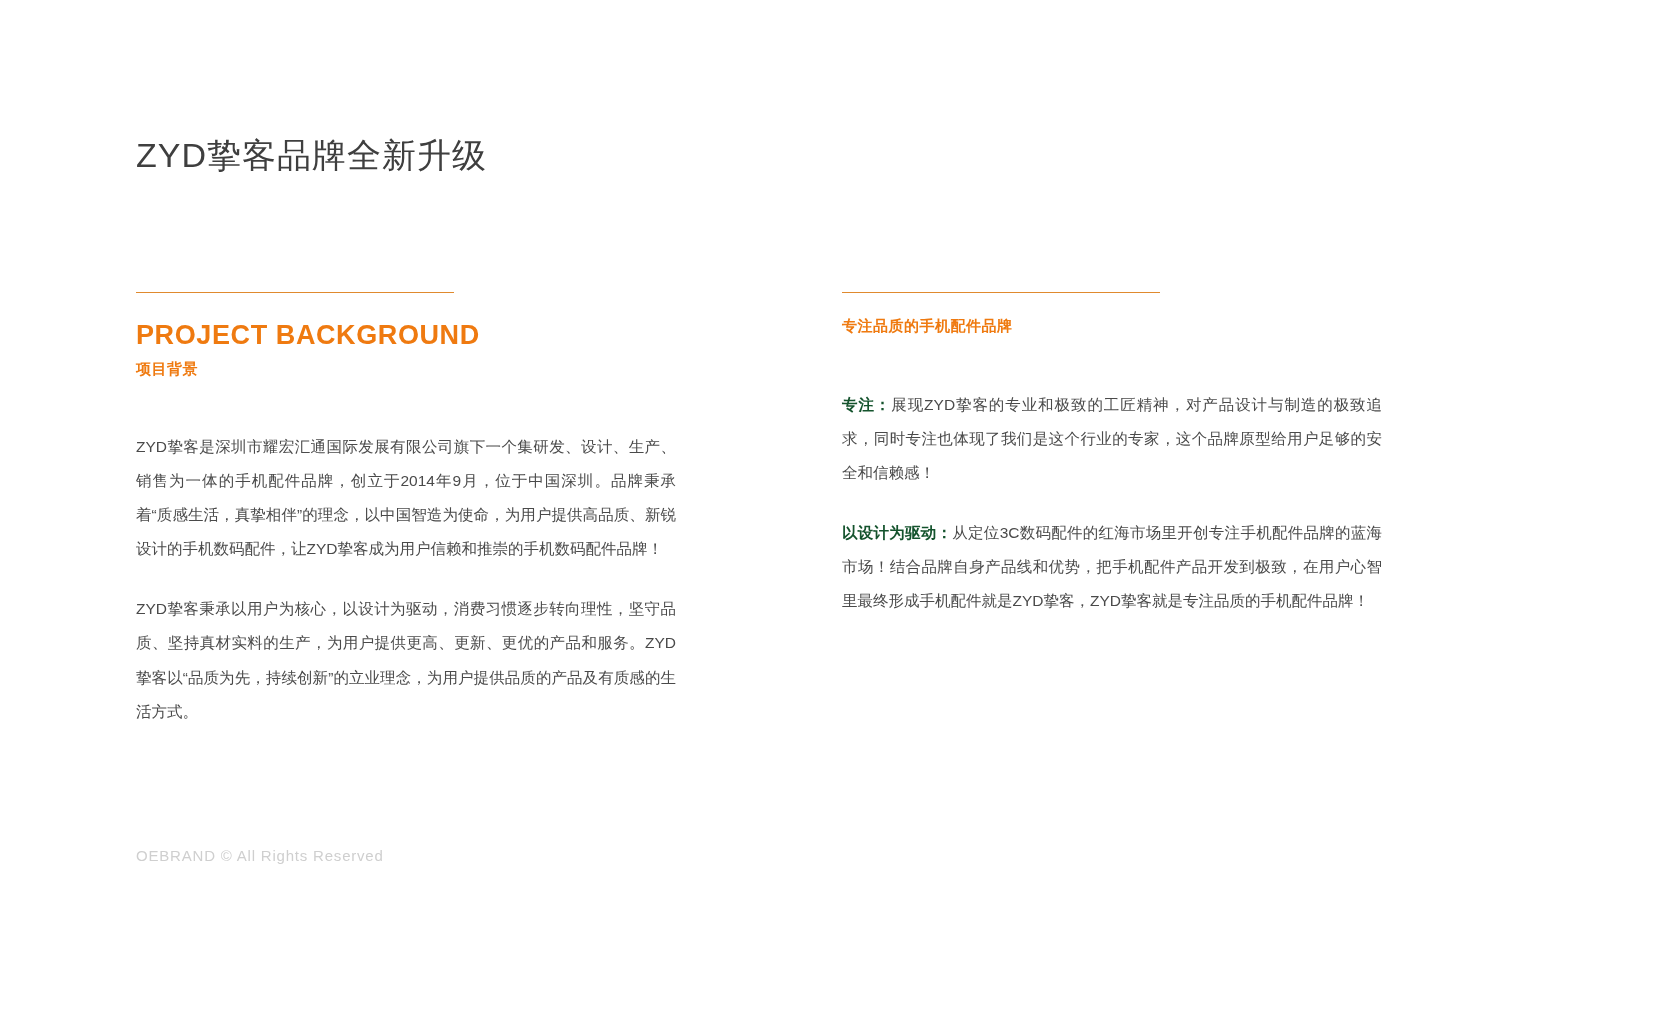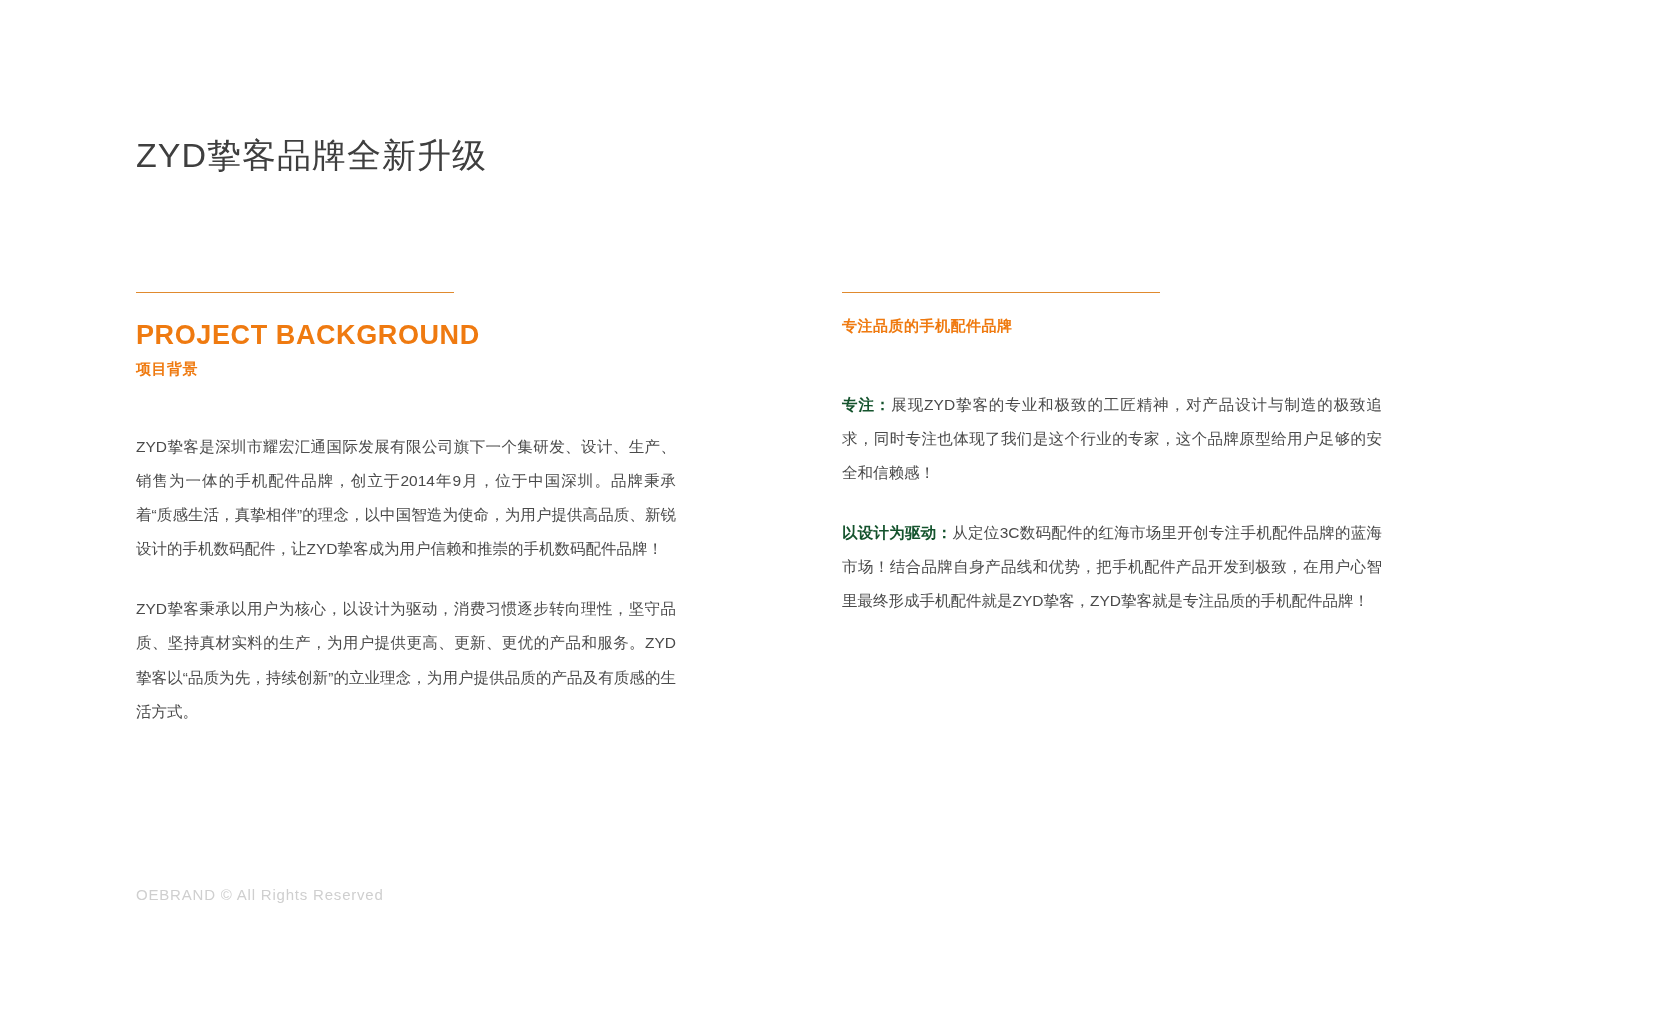--- a/index.html
+++ b/index.html
@@ -84,21 +84,21 @@
   .para:last-child {
     margin-bottom: 0;
   }
   .para b {
     font-weight: bold;
     color: #14532d;
   }
   .footer {
     position: absolute;
     left: 136px;
-    top: 856px;
+    top: 817px;
     font-size: 15px;
     letter-spacing: 0.8px;
     color: #cfcfcf;
     white-space: nowrap;
   }
 </style>
 </head>
 <body>
 
 <div class="page">

